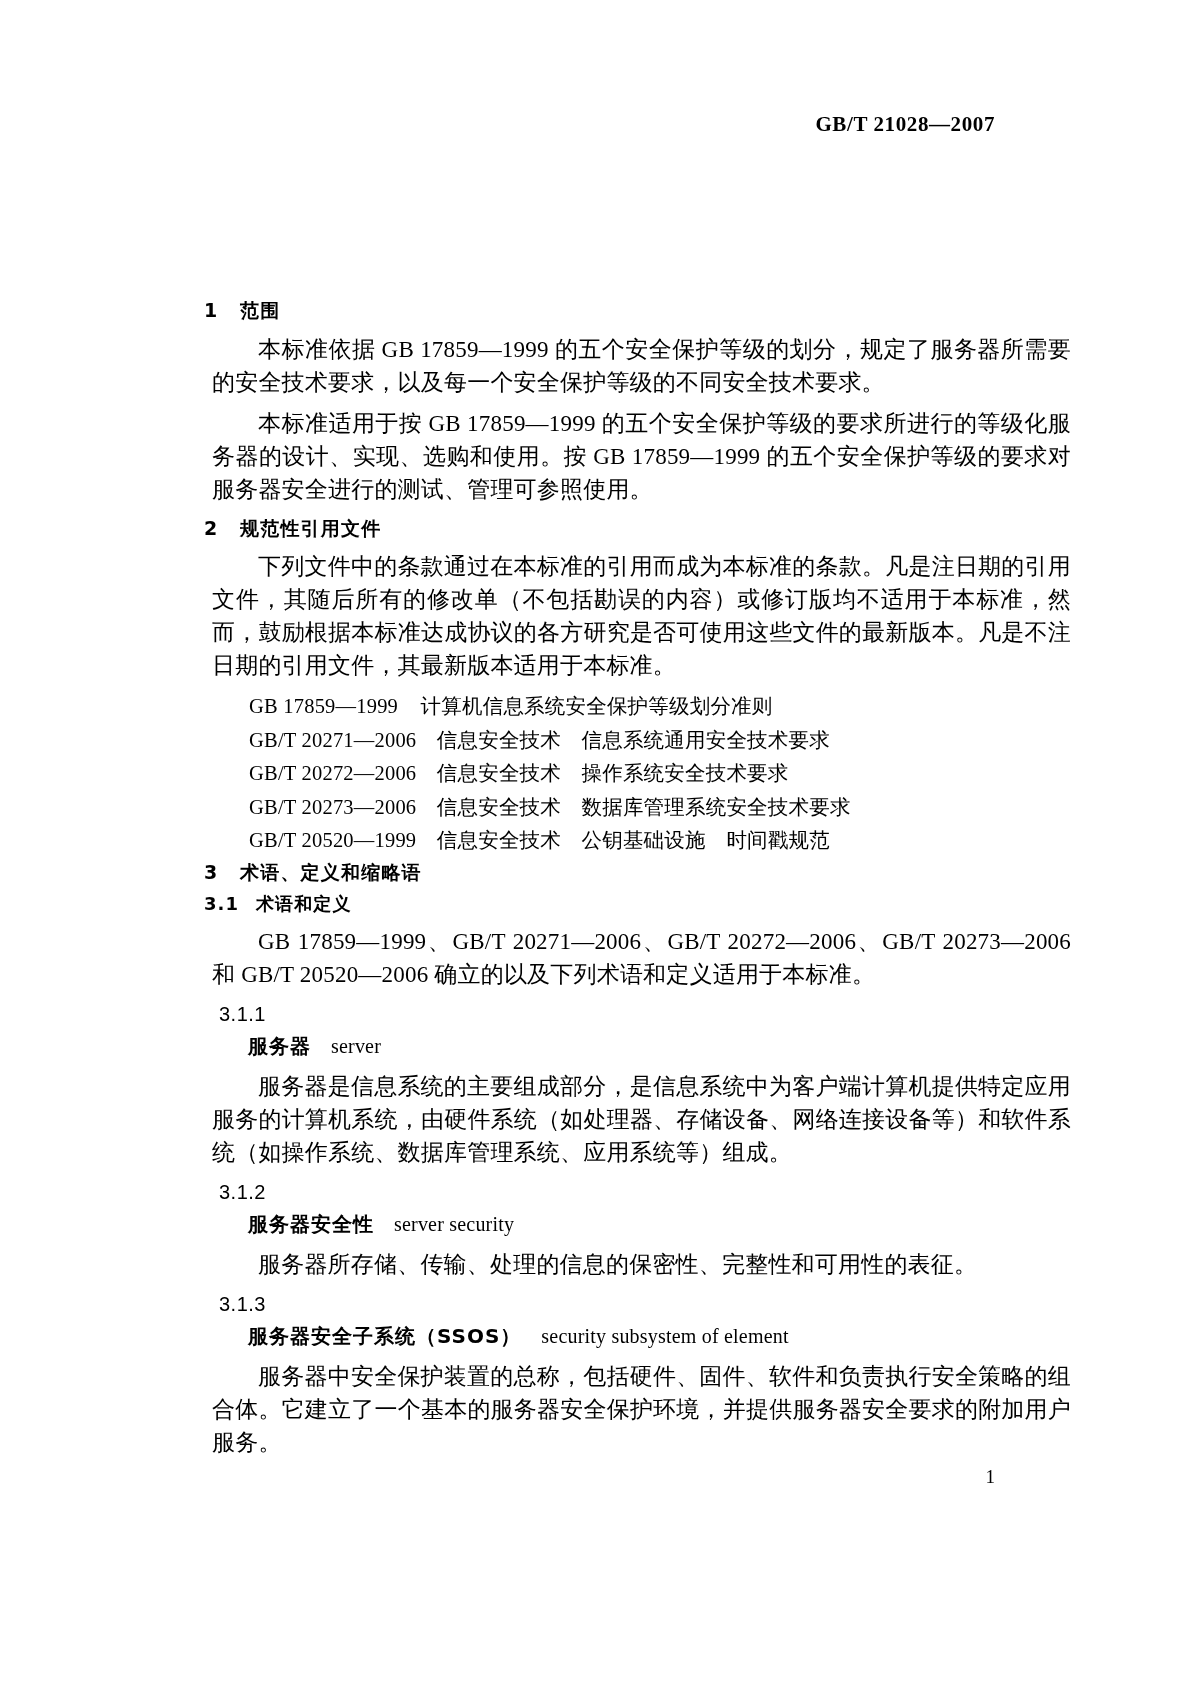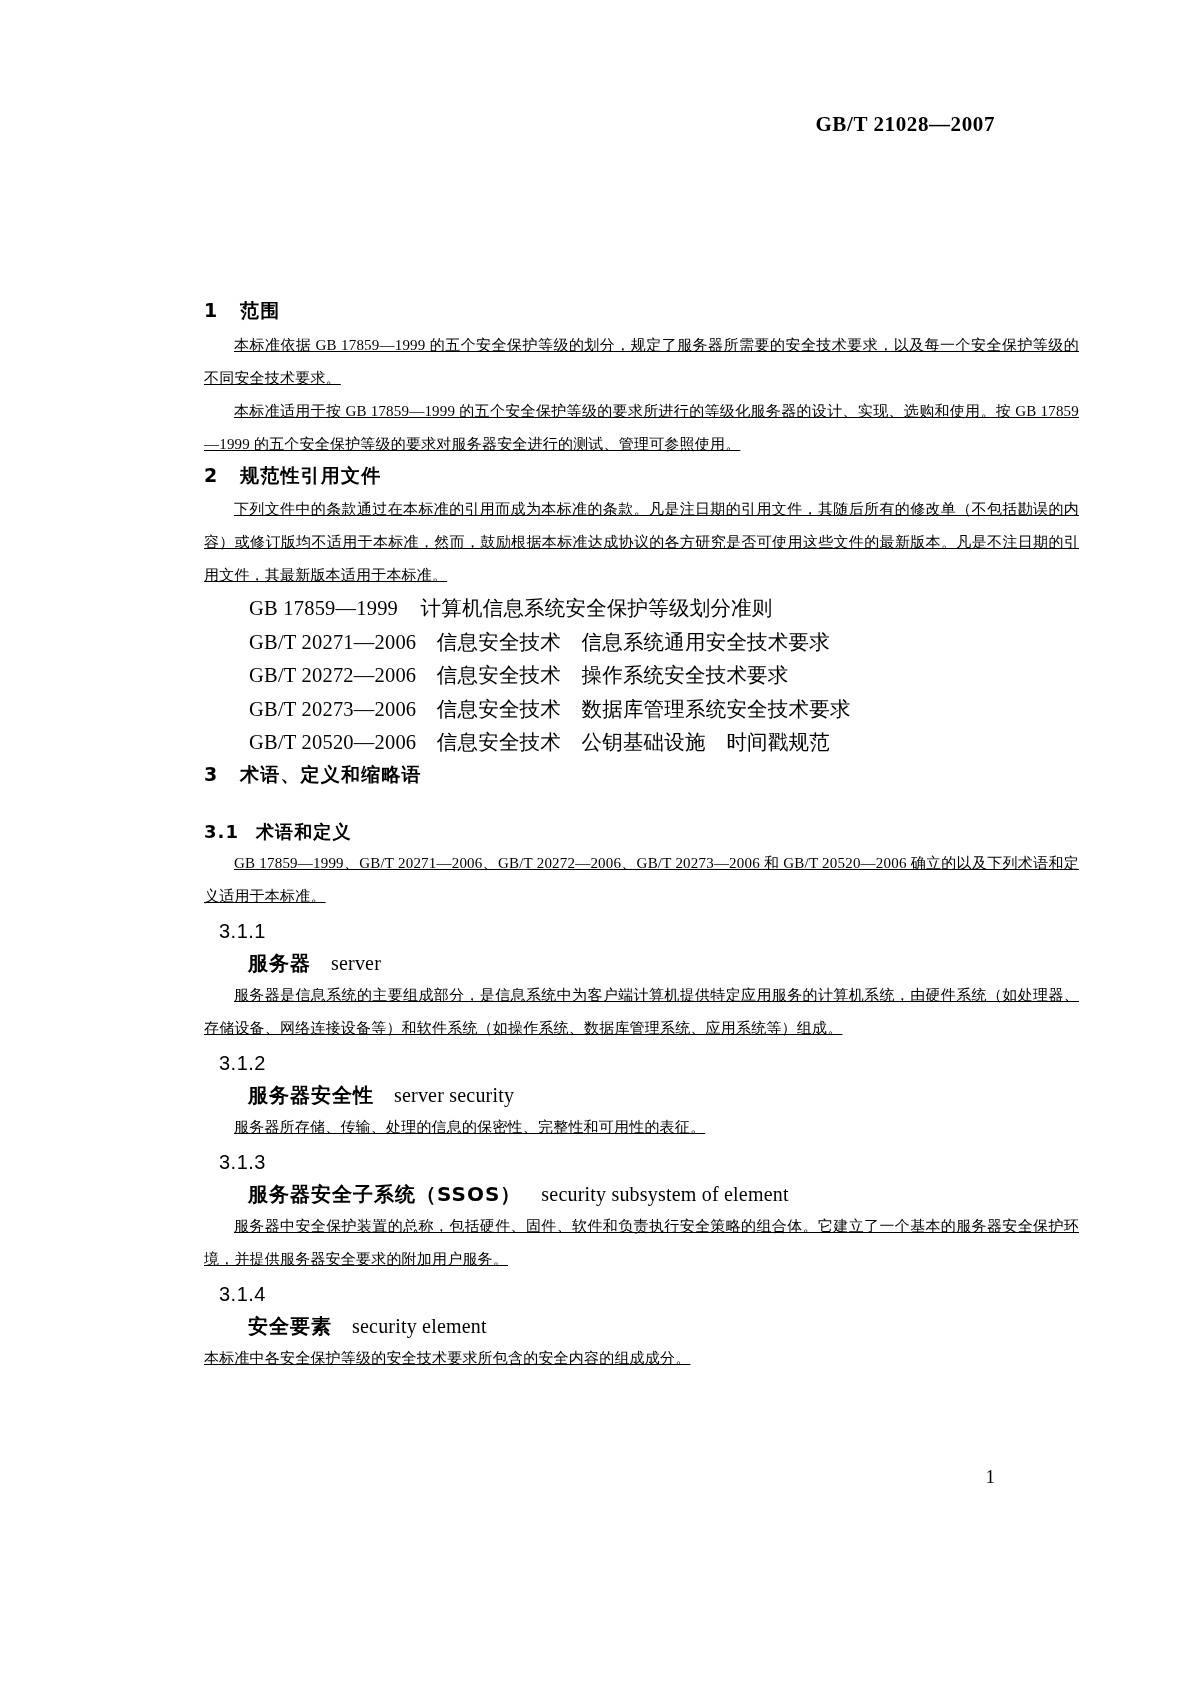--- a/index.html
+++ b/index.html
@@ -70,35 +70,33 @@
     font-family: "DejaVu Sans", "Liberation Sans", sans-serif;
     font-weight: bold;
     font-size: 18px;
     margin: 0 0 2px 0;
     letter-spacing: 1.1px;
     line-height: 1.5;
   }
   h3.subsec .num {
     display: inline-block;
     min-width: 52px;
-    margin-top: 26px;
   }
 
   .gap-before-sec { margin-top: 23px; }
   .gap-before-sub { margin-top: 20px; }
 
   
   p.body {
-    font-size: 15px;
+    font-size: 23px;
     line-height: 33px;
-    margin: 0;
+    margin: 8px;
     text-align: justify;
     text-justify: inter-ideograph;
     letter-spacing: 0.2px;
-    text-decoration: underline;
   }
   p.indent { text-indent: 2em; }
 
   
   .ref-line {
     font-size: 20.5px;
     line-height: 33.5px;
     margin: 0;
     padding-left: 2.2em;
     white-space: nowrap;
@@ -176,21 +174,21 @@
       <p class="ref-line">
         <span class="ref-code">GB/T 20271—2006</span><span class="ref-sep-mid"></span><span>信息安全技术</span><span class="ref-sep-mid"></span><span>信息系统通用安全技术要求</span>
       </p>
       <p class="ref-line">
         <span class="ref-code">GB/T 20272—2006</span><span class="ref-sep-mid"></span><span>信息安全技术</span><span class="ref-sep-mid"></span><span>操作系统安全技术要求</span>
       </p>
       <p class="ref-line">
         <span class="ref-code">GB/T 20273—2006</span><span class="ref-sep-mid"></span><span>信息安全技术</span><span class="ref-sep-mid"></span><span>数据库管理系统安全技术要求</span>
       </p>
       <p class="ref-line">
-        <span class="ref-code">GB/T 20520—2006</span><span class="ref-sep-mid"></span><span>信息安全技术</span><span class="ref-sep-mid"></span><span>公钥基础设施　时间戳规范</span>
+        <span class="ref-code">GB/T 20520—1999</span><span class="ref-sep-mid"></span><span>信息安全技术</span><span class="ref-sep-mid"></span><span>公钥基础设施　时间戳规范</span>
       </p>
     </div>
 
     <h2 class="sec gap-before-sec">
       <span class="num">3</span><span>术语、定义和缩略语</span>
     </h2>
 
     <h3 class="subsec gap-before-sub">
       <span class="num">3.1</span><span>术语和定义</span>
     </h3>
@@ -213,25 +211,18 @@
     </div>
 
     <div>
       <p class="term-num">3.1.3</p>
       <p class="term-head">
         <span class="cn">服务器安全子系统（SSOS）</span><span class="en">security subsystem of element</span>
       </p>
       <p class="body indent">服务器中安全保护装置的总称，包括硬件、固件、软件和负责执行安全策略的组合体。它建立了一个基本的服务器安全保护环境，并提供服务器安全要求的附加用户服务。</p>
     </div>
 
-    <div>
-      <p class="term-num">3.1.4</p>
-      <p class="term-head">
-        <span class="cn">安全要素</span><span class="en">security element</span>
-      </p>
-      <p class="body">本标准中各安全保护等级的安全技术要求所包含的安全内容的组成成分。</p>
-    </div>
 
   </div>
 
   <div class="page-number">1</div>
 
 </div>
 
 </body></html>

